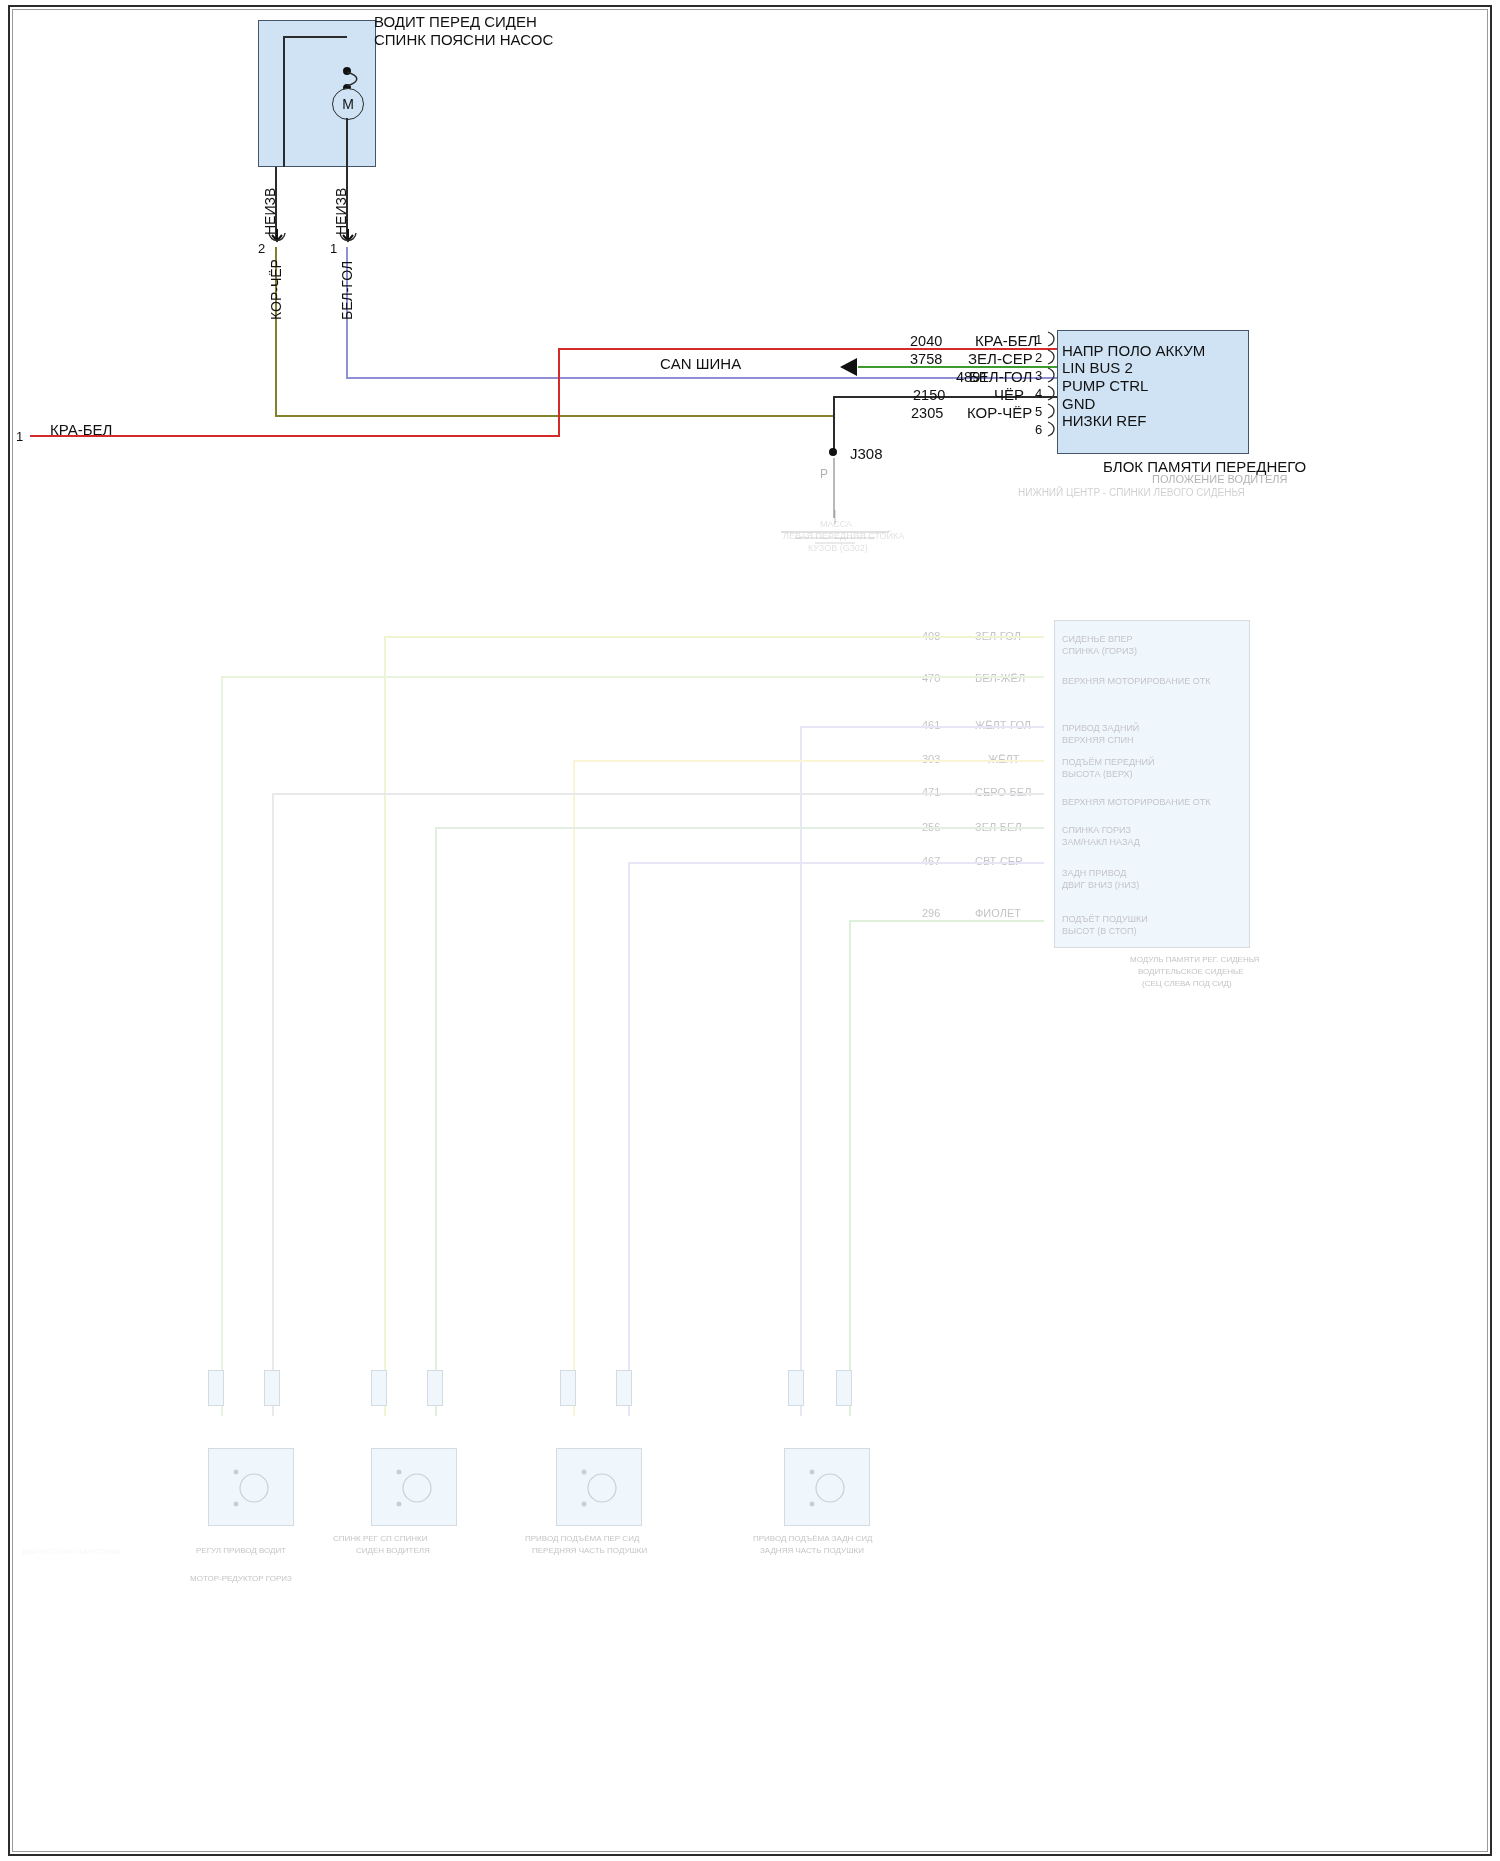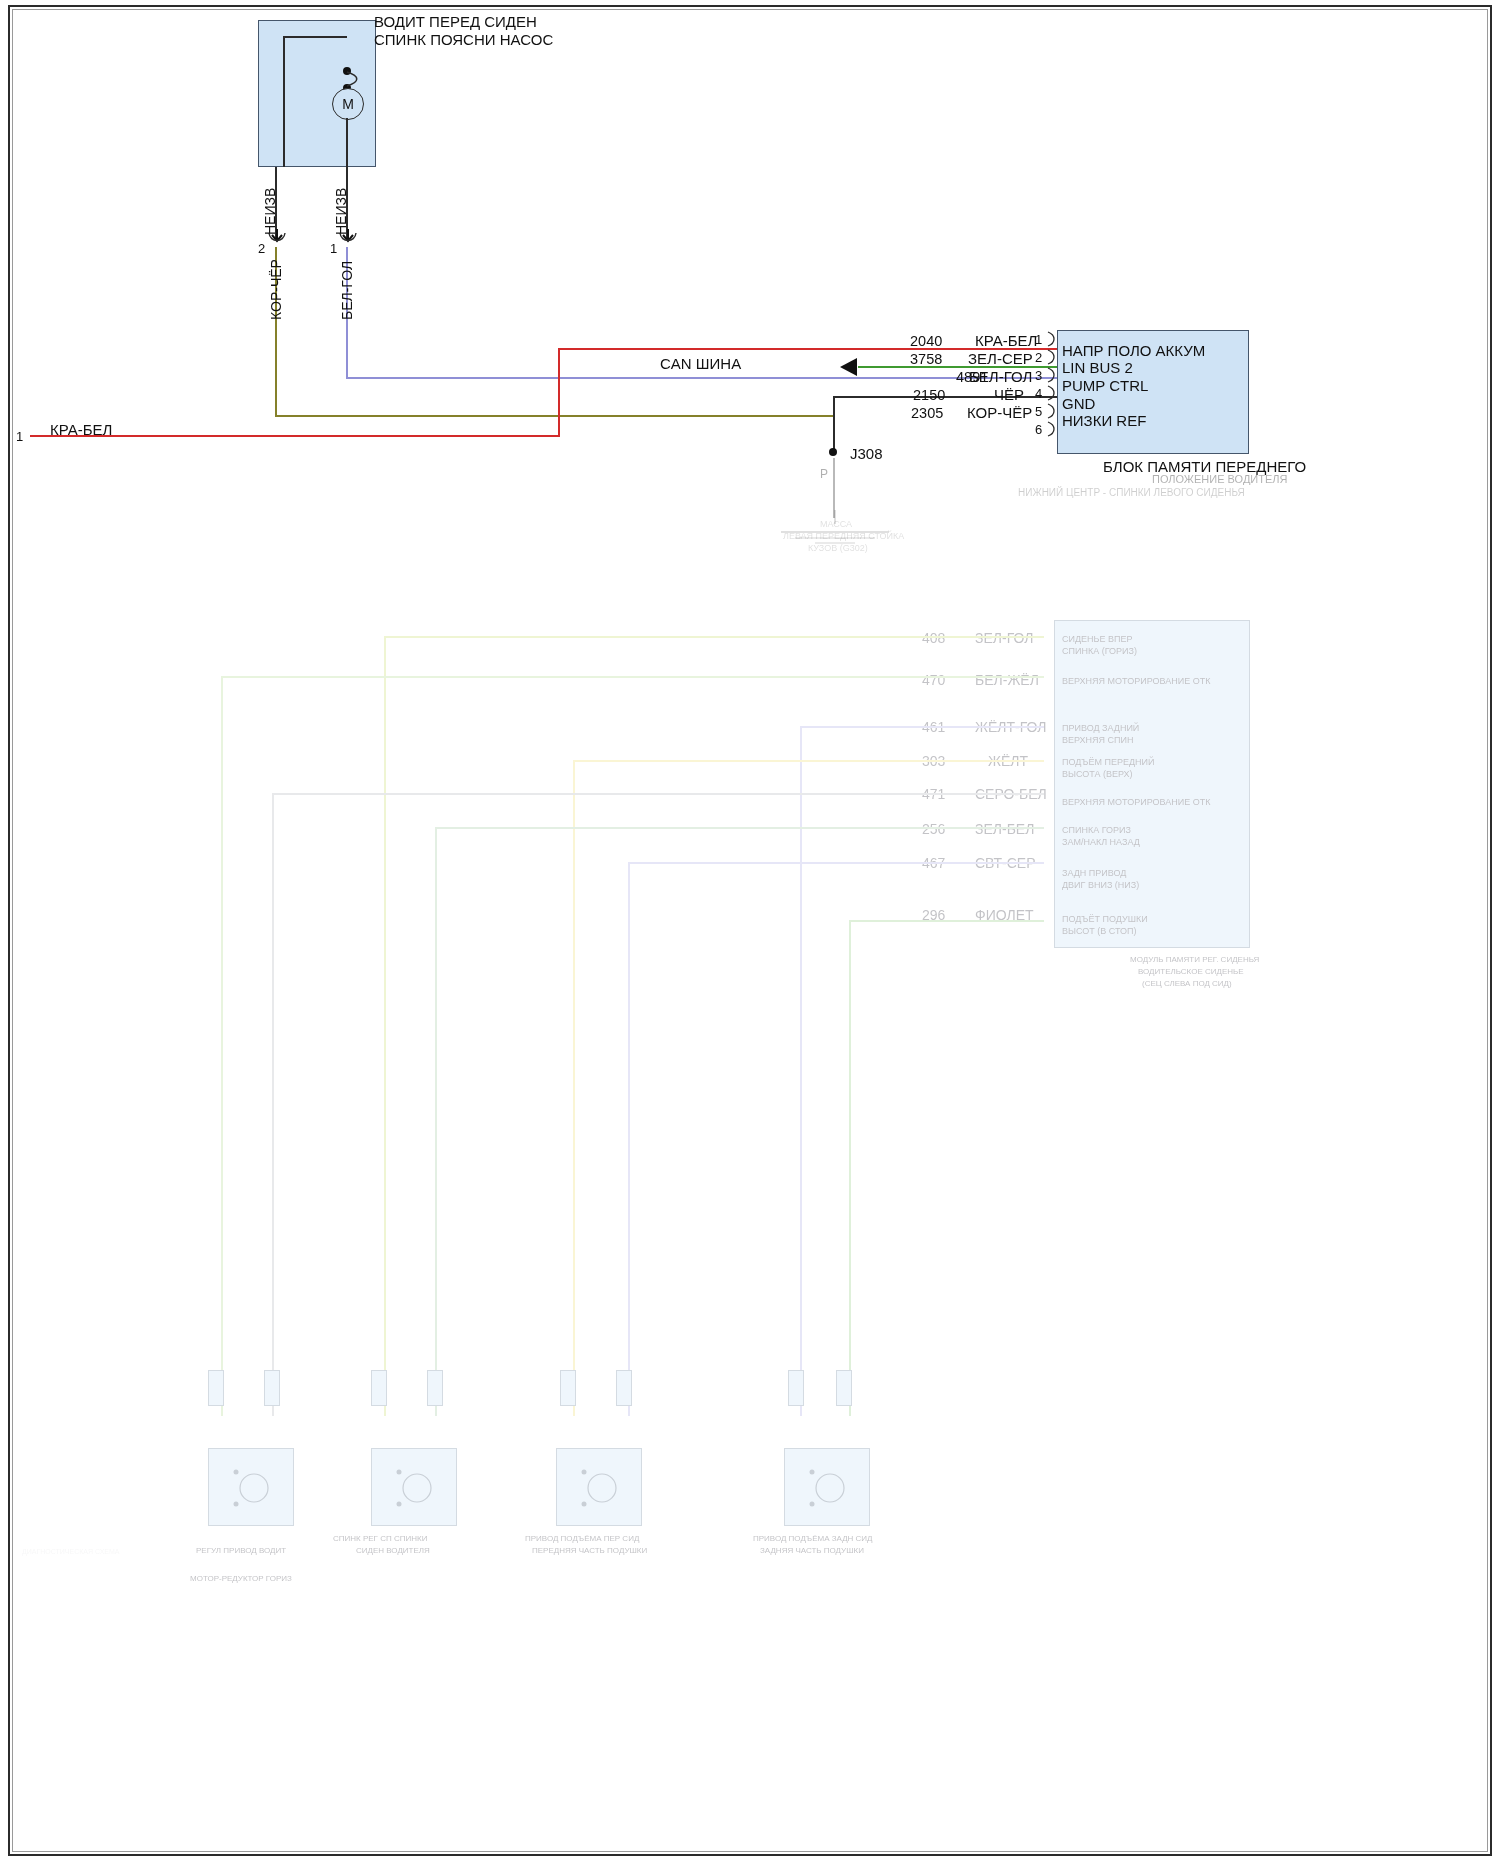--- a/index.html
+++ b/index.html
@@ -37,21 +37,21 @@
   .arrow-l{position:absolute;width:0;height:0;border-top:9px solid transparent;border-bottom:9px solid transparent;border-right:17px solid #111;}
 
   
   .ghost{opacity:0.33;}
   .ghost2{opacity:0.20;}
   .ghost3{opacity:0.13;}
   .gwire{position:absolute;}
   .gbox{position:absolute;background:#cfe3f5;border:1px solid #7e93a8;box-sizing:border-box;}
   .gtext{position:absolute;font-size:9px;color:#4a4a55;white-space:nowrap;line-height:1.25;}
   .gtext.t8{font-size:8px;}
-  .gnum{position:absolute;font-size:14px;color:#4a4a55;white-space:nowrap;}
+  .gnum{position:absolute;font-size:11px;color:#4a4a55;white-space:nowrap;}
 
   .gy{background:#cfe07a;}
   .glg{background:#b9dd9a;}
   .gvi{background:#b3b3e6;}
   .gye{background:#efe07d;}
   .ggr{background:#aacfaa;}
   .ggy{background:#b9bcc2;}
   .ggn{background:#9fd08f;}
 </style>
 </head>

